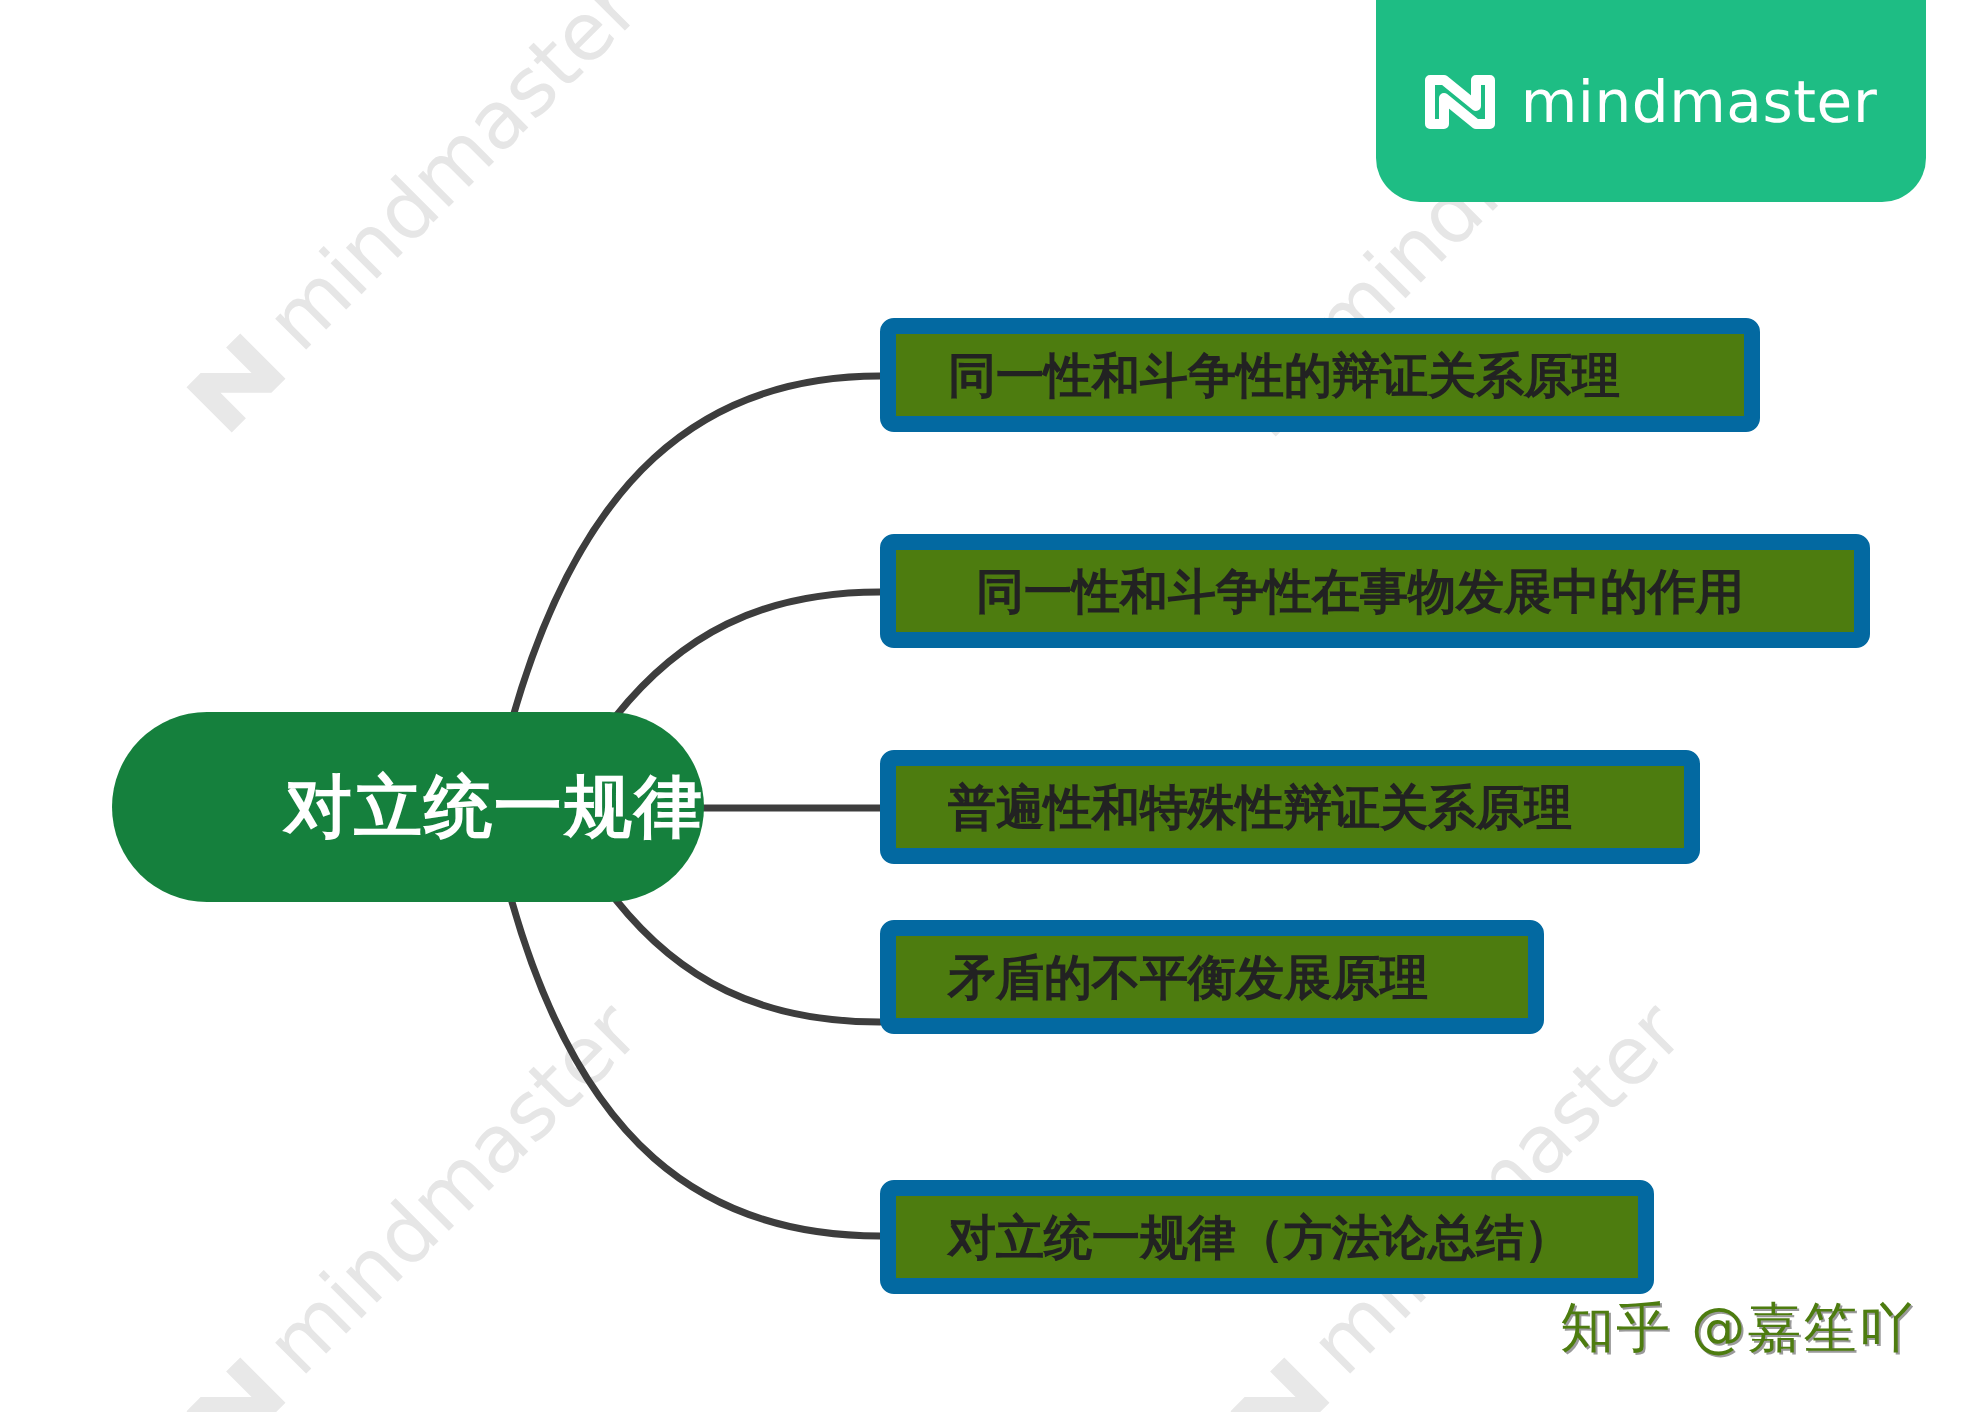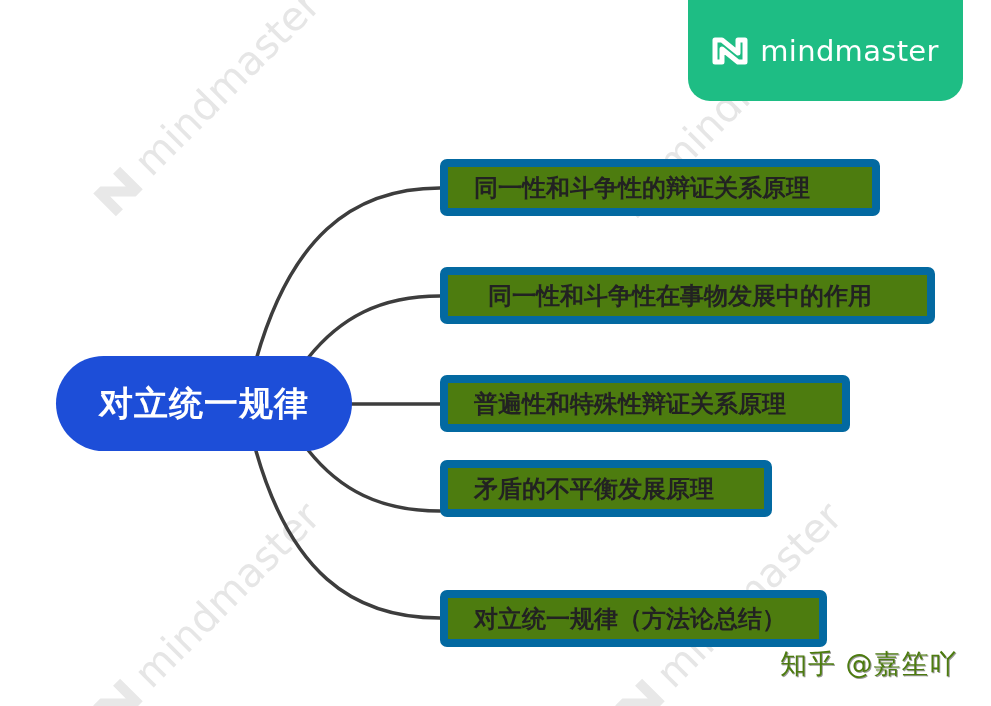--- a/index.html
+++ b/index.html
@@ -57,25 +57,25 @@
       top: 0;
       width: 991px;
       height: 706px;
     }
     .central-node {
       position: absolute;
       left: 56px;
       top: 356px;
       width: 296px;
       height: 95px;
-      background: #1d4ed8;
+      background: #15803d;
       border-radius: 48px;
       display: flex;
       align-items: center;
-      justify-content: center;
+      justify-content: flex-end;
       color: #ffffff;
       font-weight: bold;
       font-size: 34px;
       letter-spacing: 1px;
     }
     .topic {
       position: absolute;
       left: 440px;
       height: 57px;
       border: 8px solid #0369a1;

